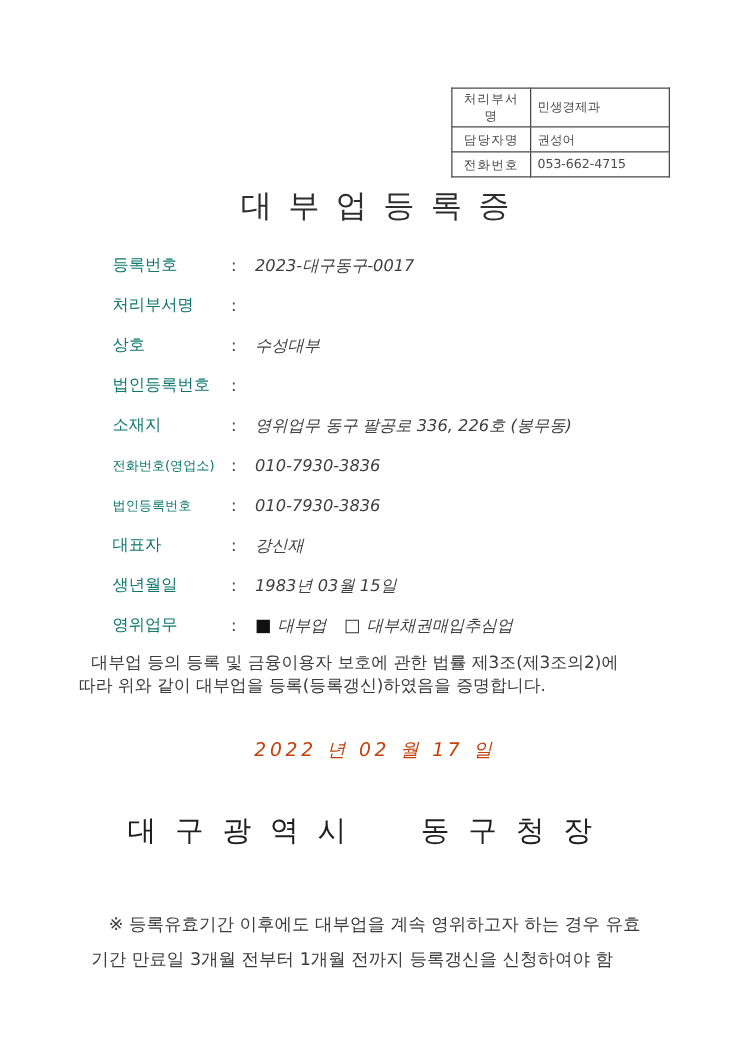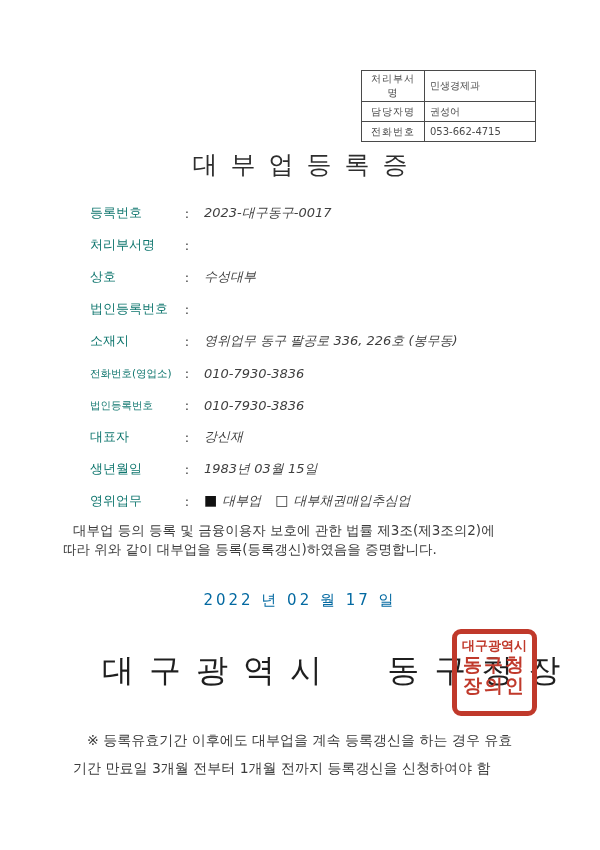--- a/index.html
+++ b/index.html
@@ -49,27 +49,27 @@
   .bodytext {
     position:absolute; left:63px; top:521px; width:455px;
     font-size:13.5px; line-height:19px; color:#3b3b3b;
   }
   .bodytext .l1 { display:block; text-indent:10px; }
   .bodytext .l2 { display:block; }
 
   
   .issue-date {
     position:absolute; left:0; top:591px; width:600px;
-    text-align:center; font-size:15px; letter-spacing:3px; color:#0369a1;
+    text-align:center; font-size:15px; letter-spacing:3px; color:#c2410c;font-style:italic;
   }
 
   
   .issuer {
     position:absolute; left:102px; top:649px;
-    font-size:32px; letter-spacing:15px; white-space:pre;
+    font-size:23px; letter-spacing:15px; white-space:pre;
     color:#1f1f1f; z-index:1;
   }
 
   
   .seal {
     position:absolute; left:452px; top:629px; width:75px; height:73px;
     border:5px solid #c0392b; border-radius:9px;
     z-index:2; background:transparent;
     text-align:center; color:#c0392b; font-weight:bold;
     padding-top:4px; box-sizing:content-box;
@@ -166,24 +166,19 @@
 
   <div class="bodytext">
     <span class="l1">대부업 등의 등록 및 금융이용자 보호에 관한 법률 제3조(제3조의2)에</span>
     <span class="l2">따라 위와 같이 대부업을 등록(등록갱신)하였음을 증명합니다.</span>
   </div>
 
   <div class="issue-date">2022 년 02 월 17 일</div>
 
   <div class="issuer">대구광역시  동구청장</div>
 
-  <div class="seal">
-    <span class="s1">대구광역시</span>
-    <span class="s2">동구청</span>
-    <span class="s3">장의인</span>
-  </div>
 
   <div class="footnote">
-    <span class="f1">※ 등록유효기간 이후에도 대부업을 계속 등록갱신을 하는 경우 유효</span>
+    <span class="f1">※ 등록유효기간 이후에도 대부업을 계속 영위하고자 하는 경우 유효</span>
     <span class="f2">기간 만료일 3개월 전부터 1개월 전까지 등록갱신을 신청하여야 함</span>
   </div>
 
 </div>
 
 </body></html>

